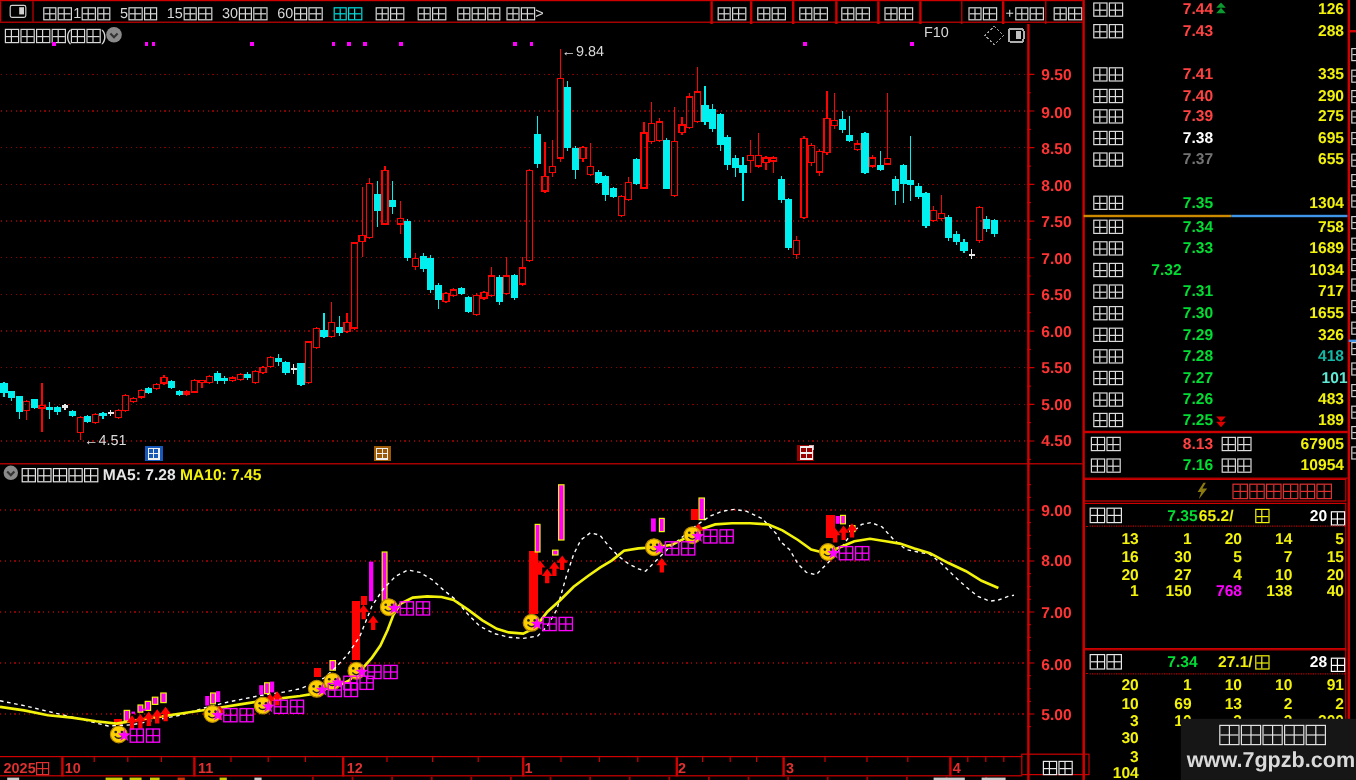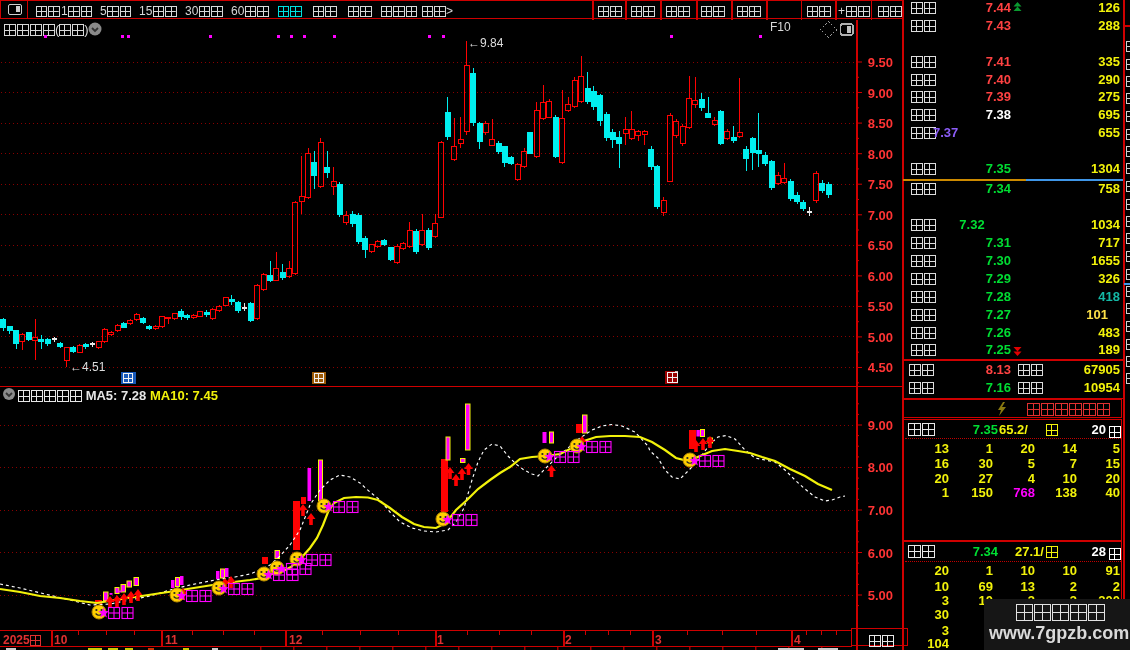--- a/index.html
+++ b/index.html
@@ -807,33 +807,38 @@
       <span class="num" style="position:absolute;left:30px;width:78px;text-align:right;color:#ff4242">7.39</span>
       <span class="num" style="position:absolute;right:3px;color:#f2f20a">275</span>
     </div>
 <div class="prow" style="top:106px">
       <span style="position:absolute;left:7px"><i class="cj" style="--c:#dcdcdc;width:12px;height:12px"></i><i class="cj" style="--c:#dcdcdc;width:12px;height:12px"></i></span>
       <span class="num" style="position:absolute;left:30px;width:78px;text-align:right;color:#ffffff">7.38</span>
       <span class="num" style="position:absolute;right:3px;color:#f2f20a">695</span>
     </div>
 <div class="prow" style="top:124px">
       <span style="position:absolute;left:7px"><i class="cj" style="--c:#dcdcdc;width:12px;height:12px"></i><i class="cj" style="--c:#dcdcdc;width:12px;height:12px"></i></span>
-      <span class="num" style="position:absolute;left:30px;width:78px;color:#8b5cf6">7.37</span>
+      <span class="num" style="position:absolute;left:30px;width:78px;text-align:right;color:#737373">7.37</span>
       <span class="num" style="position:absolute;right:3px;color:#f2f20a">655</span>
     </div>
 <div class="prow" style="top:160px">
       <span style="position:absolute;left:7px"><i class="cj" style="--c:#dcdcdc;width:12px;height:12px"></i><i class="cj" style="--c:#dcdcdc;width:12px;height:12px"></i></span>
       <span class="num" style="position:absolute;left:30px;width:78px;text-align:right;color:#00dd33">7.35</span>
       <span class="num" style="position:absolute;right:3px;color:#f2f20a">1304</span>
     </div>
 <div class="prow" style="top:180px">
       <span style="position:absolute;left:7px"><i class="cj" style="--c:#dcdcdc;width:12px;height:12px"></i><i class="cj" style="--c:#dcdcdc;width:12px;height:12px"></i></span>
       <span class="num" style="position:absolute;left:30px;width:78px;text-align:right;color:#00dd33">7.34</span>
       <span class="num" style="position:absolute;right:3px;color:#f2f20a">758</span>
     </div>
+<div class="prow" style="top:198px">
+      <span style="position:absolute;left:7px"><i class="cj" style="--c:#dcdcdc;width:12px;height:12px"></i><i class="cj" style="--c:#dcdcdc;width:12px;height:12px"></i></span>
+      <span class="num" style="position:absolute;left:30px;width:78px;text-align:right;color:#00dd33">7.33</span>
+      <span class="num" style="position:absolute;right:3px;color:#f2f20a">1689</span>
+    </div>
 <div class="prow" style="top:216px">
       <span style="position:absolute;left:7px"><i class="cj" style="--c:#dcdcdc;width:12px;height:12px"></i><i class="cj" style="--c:#dcdcdc;width:12px;height:12px"></i></span>
       <span class="num" style="position:absolute;left:30px;width:78px;text-align:center;color:#00dd33">7.32</span>
       <span class="num" style="position:absolute;right:3px;color:#f2f20a">1034</span>
     </div>
 <div class="prow" style="top:234px">
       <span style="position:absolute;left:7px"><i class="cj" style="--c:#dcdcdc;width:12px;height:12px"></i><i class="cj" style="--c:#dcdcdc;width:12px;height:12px"></i></span>
       <span class="num" style="position:absolute;left:30px;width:78px;text-align:right;color:#00dd33">7.31</span>
       <span class="num" style="position:absolute;right:3px;color:#f2f20a">717</span>
     </div>
@@ -848,21 +853,21 @@
       <span class="num" style="position:absolute;right:3px;color:#f2f20a">326</span>
     </div>
 <div class="prow" style="top:288px">
       <span style="position:absolute;left:7px"><i class="cj" style="--c:#dcdcdc;width:12px;height:12px"></i><i class="cj" style="--c:#dcdcdc;width:12px;height:12px"></i></span>
       <span class="num" style="position:absolute;left:30px;width:78px;text-align:right;color:#00dd33">7.28</span>
       <span class="num" style="position:absolute;right:3px;color:#14b8a6">418</span>
     </div>
 <div class="prow" style="top:306px">
       <span style="position:absolute;left:7px"><i class="cj" style="--c:#dcdcdc;width:12px;height:12px"></i><i class="cj" style="--c:#dcdcdc;width:12px;height:12px"></i></span>
       <span class="num" style="position:absolute;left:30px;width:78px;text-align:right;color:#00dd33">7.27</span>
-      <span class="num" style="position:absolute;right:15px;color:#fde047">101</span>
+      <span class="num" style="position:absolute;right:0;color:#5eead4">101</span>
     </div>
 <div class="prow" style="top:324px">
       <span style="position:absolute;left:7px"><i class="cj" style="--c:#dcdcdc;width:12px;height:12px"></i><i class="cj" style="--c:#dcdcdc;width:12px;height:12px"></i></span>
       <span class="num" style="position:absolute;left:30px;width:78px;text-align:right;color:#00dd33">7.26</span>
       <span class="num" style="position:absolute;right:3px;color:#f2f20a">483</span>
     </div>
 <div class="prow" style="top:341px">
       <span style="position:absolute;left:7px"><i class="cj" style="--c:#dcdcdc;width:12px;height:12px"></i><i class="cj" style="--c:#dcdcdc;width:12px;height:12px"></i></span>
       <span class="num" style="position:absolute;left:30px;width:78px;text-align:right;color:#00dd33">7.25</span>
       <svg width="9" height="12" style="position:absolute;left:110px;top:3px">

